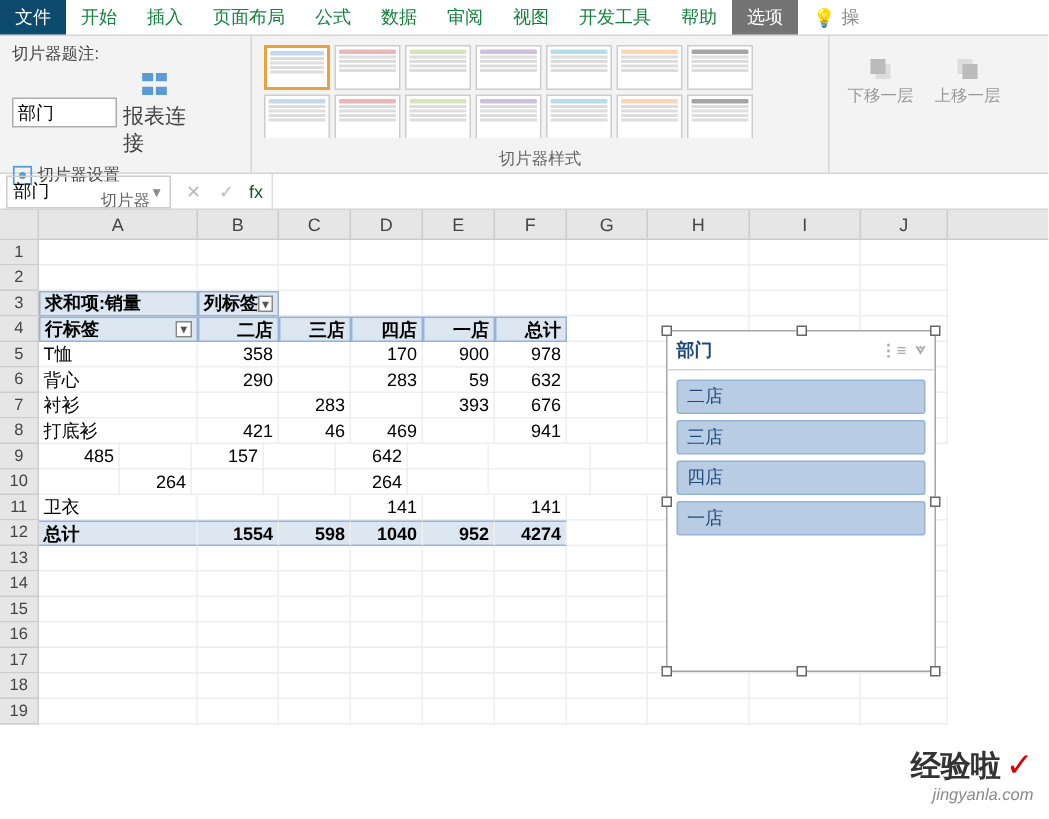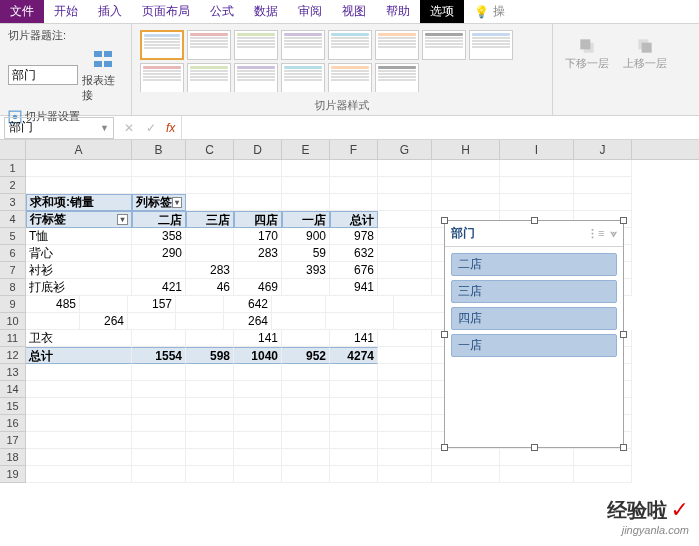--- a/index.html
+++ b/index.html
@@ -1,52 +1,52 @@
 <!DOCTYPE html>
 <html><head>
 <meta charset="utf-8">
 <style>
 * { box-sizing: border-box; margin: 0; padding: 0; font-family: "Microsoft YaHei", sans-serif; }
 body { background: #fff; width: 699px; height: 546px; overflow: hidden; position: relative; font-size: 12px; }
 
 
 .tab-bar { background: #fff; height: 24px; display: flex; align-items: stretch; border-bottom: 1px solid #d4d4d4; }
-.tab { padding: 4px 10px; color: #4c1d95; font-size: 12px; cursor: pointer; display: flex; align-items: center; }
-.tab.file { background: #701a75; color: #fff; }
-.tab.active { background: #000000; color: #fff; }
+.tab { padding: 4px 10px; color: #15803d; font-size: 12px; cursor: pointer; display: flex; align-items: center; }
+.tab.file { background: #0c4a6e; color: #fff; }
+.tab.active { background: #737373; color: #fff; }
 .tab.tell { display: flex; align-items: center; gap: 4px; color: #888; }
 
 
 .ribbon { background: #f3f3f3; height: 92px; display: flex; border-bottom: 1px solid #d4d4d4; }
 .ribbon-group { border-right: 1px solid #d4d4d4; padding: 4px 8px 2px 8px; display: flex; flex-direction: column; justify-content: space-between; }
 .ribbon-group-label { text-align: center; font-size: 11px; color: #666; padding-top: 2px; }
-.slicer-group { width: 132px; }
+.slicer-group { width: 168px; }
 .slicer-caption-label { font-size: 11px; color: #444; margin-bottom: 2px; }
 .slicer-caption-row { display: flex; align-items: center; gap: 4px; }
 .slicer-caption-input { width: 70px; height: 20px; border: 1px solid #ababab; padding: 1px 3px; font-size: 12px; background: #fff; }
 .slicer-settings-btn { display: flex; align-items: center; gap: 3px; margin-top: 4px; font-size: 11px; color: #444; }
-.big-btn { display: flex; flex-direction: column; align-items: center; justify-content: center; width: 42px; height: 60px; font-size: 11px; color: #444; gap: 2px; }
+.big-btn { display: flex; flex-direction: column; align-items: center; justify-content: center; width: 42px; height: 60px; font-size: 14px; color: #444; gap: 2px; }
 .big-btn svg { width: 24px; height: 24px; }
 
 .styles-group { flex: 1; display: flex; flex-direction: column; }
 .styles-gallery { display: flex; gap: 3px; flex-wrap: wrap; height: 64px; overflow: hidden; padding: 2px 0; }
 .style-thumb { width: 44px; height: 30px; border: 1px solid #ccc; display: flex; flex-direction: column; padding: 2px; gap: 1px; background: #fff; }
 .style-thumb .hrow { height: 3px; border-radius: 1px; }
 .style-thumb .row { height: 2px; background: #ddd; }
 .style-thumb.sel { border: 2px solid #e8a33d; }
 
 .arrange-group { width: 130px; display: flex; align-items: flex-start; flex-direction: row; gap: 6px; padding-top: 8px; }
 .arrange-btn { display: flex; flex-direction: column; align-items: center; font-size: 11px; color: #999; width: 52px; }
 
 
 .formula-bar { height: 24px; display: flex; align-items: center; border-bottom: 1px solid #d4d4d4; background: #fff; }
 .name-box { width: 110px; height: 22px; border: 1px solid #ccc; margin: 0 4px; display: flex; align-items: center; justify-content: space-between; padding: 0 4px; font-size: 12px; }
 .name-box .dd { color: #888; font-size: 9px; }
 .fb-btn { width: 22px; text-align: center; color: #bbb; font-size: 12px; }
-.fx { font-style: italic; color: #c2410c; font-size: 12px; margin-left: 4px; }
+.fx { color: #14532d; font-size: 12px; margin-left: 4px; }
 
 
 .grid-wrap { position: relative; }
 .col-headers { display: flex; height: 20px; background: #e6e6e6; border-bottom: 1px solid #ccc; }
 .corner { width: 26px; border-right: 1px solid #ccc; background: #e6e6e6; }
 .col-h { border-right: 1px solid #ccc; text-align: center; font-size: 12px; color: #444; line-height: 20px; }
 .rows { display: flex; flex-direction: column; }
 .row { display: flex; height: 17px; }
 .row-h { width: 26px; border-right: 1px solid #ccc; border-bottom: 1px solid #ccc; background: #e6e6e6; text-align: center; font-size: 11px; color: #444; line-height: 17px; }
 .cell { border-right: 1px solid #eee; border-bottom: 1px solid #eee; font-size: 12px; line-height: 17px; padding: 0 3px; overflow: hidden; white-space: nowrap; }
@@ -82,20 +82,21 @@
 
 <div class="tab-bar">
   <div class="tab file">文件</div>
   <div class="tab">开始</div>
   <div class="tab">插入</div>
   <div class="tab">页面布局</div>
   <div class="tab">公式</div>
   <div class="tab">数据</div>
   <div class="tab">审阅</div>
   <div class="tab">视图</div>
+  <div class="tab">开发工具</div>
   <div class="tab">帮助</div>
   <div class="tab active">选项</div>
   <div class="tab tell">
     <span>💡</span>
     <span>操</span>
   </div>
 </div>
 
 <div class="ribbon">
   <div class="ribbon-group slicer-group">
@@ -114,20 +115,21 @@
         </div>
       </div>
       <div class="slicer-settings-btn">
         <svg width="14" height="14" viewBox="0 0 24 24">
             <rect x="2" y="2" width="20" height="20" fill="none" stroke="#5b9bd5" stroke-width="2"></rect>
             <circle cx="12" cy="12" r="4" fill="#5b9bd5"></circle>
           </svg>
         <span>切片器设置</span>
       </div>
     </div>
+    <div class="ribbon-group-label">切片器</div>
   </div>
 
   <div class="ribbon-group styles-group">
     <div class="styles-gallery" id="styles-gallery">
         <div class="style-thumb sel">
           <div class="hrow" style="background:#c6d9f0"></div>
           <div class="row"></div>
           <div class="row"></div>
           <div class="row"></div>
           <div class="row"></div>

